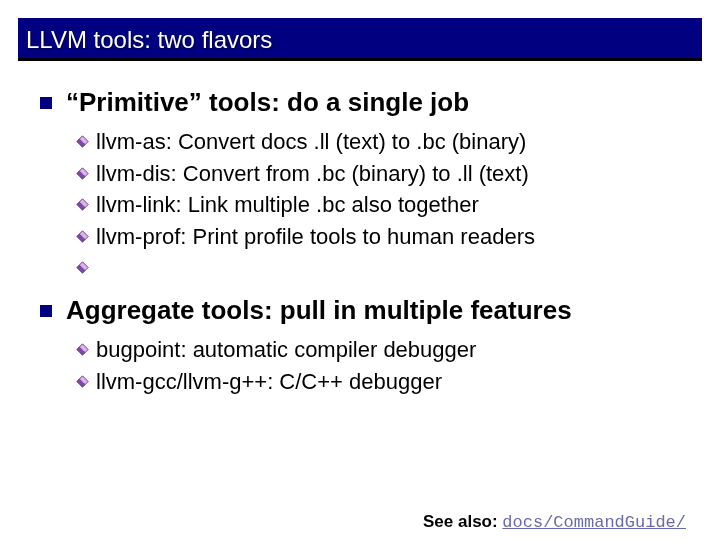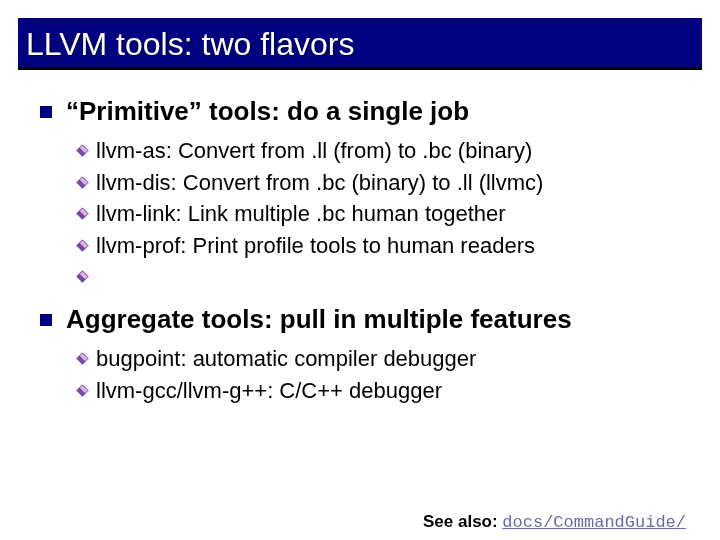--- a/index.html
+++ b/index.html
@@ -17,21 +17,21 @@
   }
   .title-bar {
     background: #000080;
     color: #ffffff;
     padding: 8px 0 4px 0;
     margin: 18px 18px 0 18px;
     border-bottom: 3px solid #000000;
   }
   .title-text {
     color: #ffffff;
-    font-size: 32px;
+    font-size: 24px;
     font-weight: normal;
     padding-left: 8px;
     text-shadow: 1px 1px 2px rgba(0,0,0,0.5);
   }
   .content {
     padding: 22px 37px 0 40px;
   }
   .bullet-l1 {
     display: flex;
     align-items: flex-start;
@@ -111,45 +111,45 @@
     <div class="bullet-l2">
       <span class="dia">
         <svg width="13" height="13" viewBox="0 0 13 13">
             <g transform="rotate(45 6.5 6.5)">
               <rect x="2.5" y="2.5" width="8" height="4" fill="#e6aef0"></rect>
               <rect x="2.5" y="6.5" width="8" height="4" fill="#7a4aa8"></rect>
               <rect x="2.5" y="2.5" width="8" height="8" fill="none" stroke="#452d6f" stroke-width="0.8"></rect>
             </g>
           </svg>
       </span>
-      <span class="txt">llvm-as: Convert from .ll (from) to .bc (binary)</span>
-    </div>
-    <div class="bullet-l2">
-      <span class="dia">
-        <svg width="13" height="13" viewBox="0 0 13 13">
-            <g transform="rotate(45 6.5 6.5)">
-              <rect x="2.5" y="2.5" width="8" height="4" fill="#e6aef0"></rect>
-              <rect x="2.5" y="6.5" width="8" height="4" fill="#7a4aa8"></rect>
-              <rect x="2.5" y="2.5" width="8" height="8" fill="none" stroke="#452d6f" stroke-width="0.8"></rect>
-            </g>
-          </svg>
-      </span>
-      <span class="txt">llvm-dis: Convert from .bc (binary) to .ll (llvmc)</span>
-    </div>
-    <div class="bullet-l2">
-      <span class="dia">
-        <svg width="13" height="13" viewBox="0 0 13 13">
-            <g transform="rotate(45 6.5 6.5)">
-              <rect x="2.5" y="2.5" width="8" height="4" fill="#e6aef0"></rect>
-              <rect x="2.5" y="6.5" width="8" height="4" fill="#7a4aa8"></rect>
-              <rect x="2.5" y="2.5" width="8" height="8" fill="none" stroke="#452d6f" stroke-width="0.8"></rect>
-            </g>
-          </svg>
-      </span>
-      <span class="txt">llvm-link: Link multiple .bc human together</span>
+      <span class="txt">llvm-as: Convert docs .ll (text) to .bc (binary)</span>
+    </div>
+    <div class="bullet-l2">
+      <span class="dia">
+        <svg width="13" height="13" viewBox="0 0 13 13">
+            <g transform="rotate(45 6.5 6.5)">
+              <rect x="2.5" y="2.5" width="8" height="4" fill="#e6aef0"></rect>
+              <rect x="2.5" y="6.5" width="8" height="4" fill="#7a4aa8"></rect>
+              <rect x="2.5" y="2.5" width="8" height="8" fill="none" stroke="#452d6f" stroke-width="0.8"></rect>
+            </g>
+          </svg>
+      </span>
+      <span class="txt">llvm-dis: Convert from .bc (binary) to .ll (text)</span>
+    </div>
+    <div class="bullet-l2">
+      <span class="dia">
+        <svg width="13" height="13" viewBox="0 0 13 13">
+            <g transform="rotate(45 6.5 6.5)">
+              <rect x="2.5" y="2.5" width="8" height="4" fill="#e6aef0"></rect>
+              <rect x="2.5" y="6.5" width="8" height="4" fill="#7a4aa8"></rect>
+              <rect x="2.5" y="2.5" width="8" height="8" fill="none" stroke="#452d6f" stroke-width="0.8"></rect>
+            </g>
+          </svg>
+      </span>
+      <span class="txt">llvm-link: Link multiple .bc also together</span>
     </div>
     <div class="bullet-l2">
       <span class="dia">
         <svg width="13" height="13" viewBox="0 0 13 13">
             <g transform="rotate(45 6.5 6.5)">
               <rect x="2.5" y="2.5" width="8" height="4" fill="#e6aef0"></rect>
               <rect x="2.5" y="6.5" width="8" height="4" fill="#7a4aa8"></rect>
               <rect x="2.5" y="2.5" width="8" height="8" fill="none" stroke="#452d6f" stroke-width="0.8"></rect>
             </g>
           </svg>

